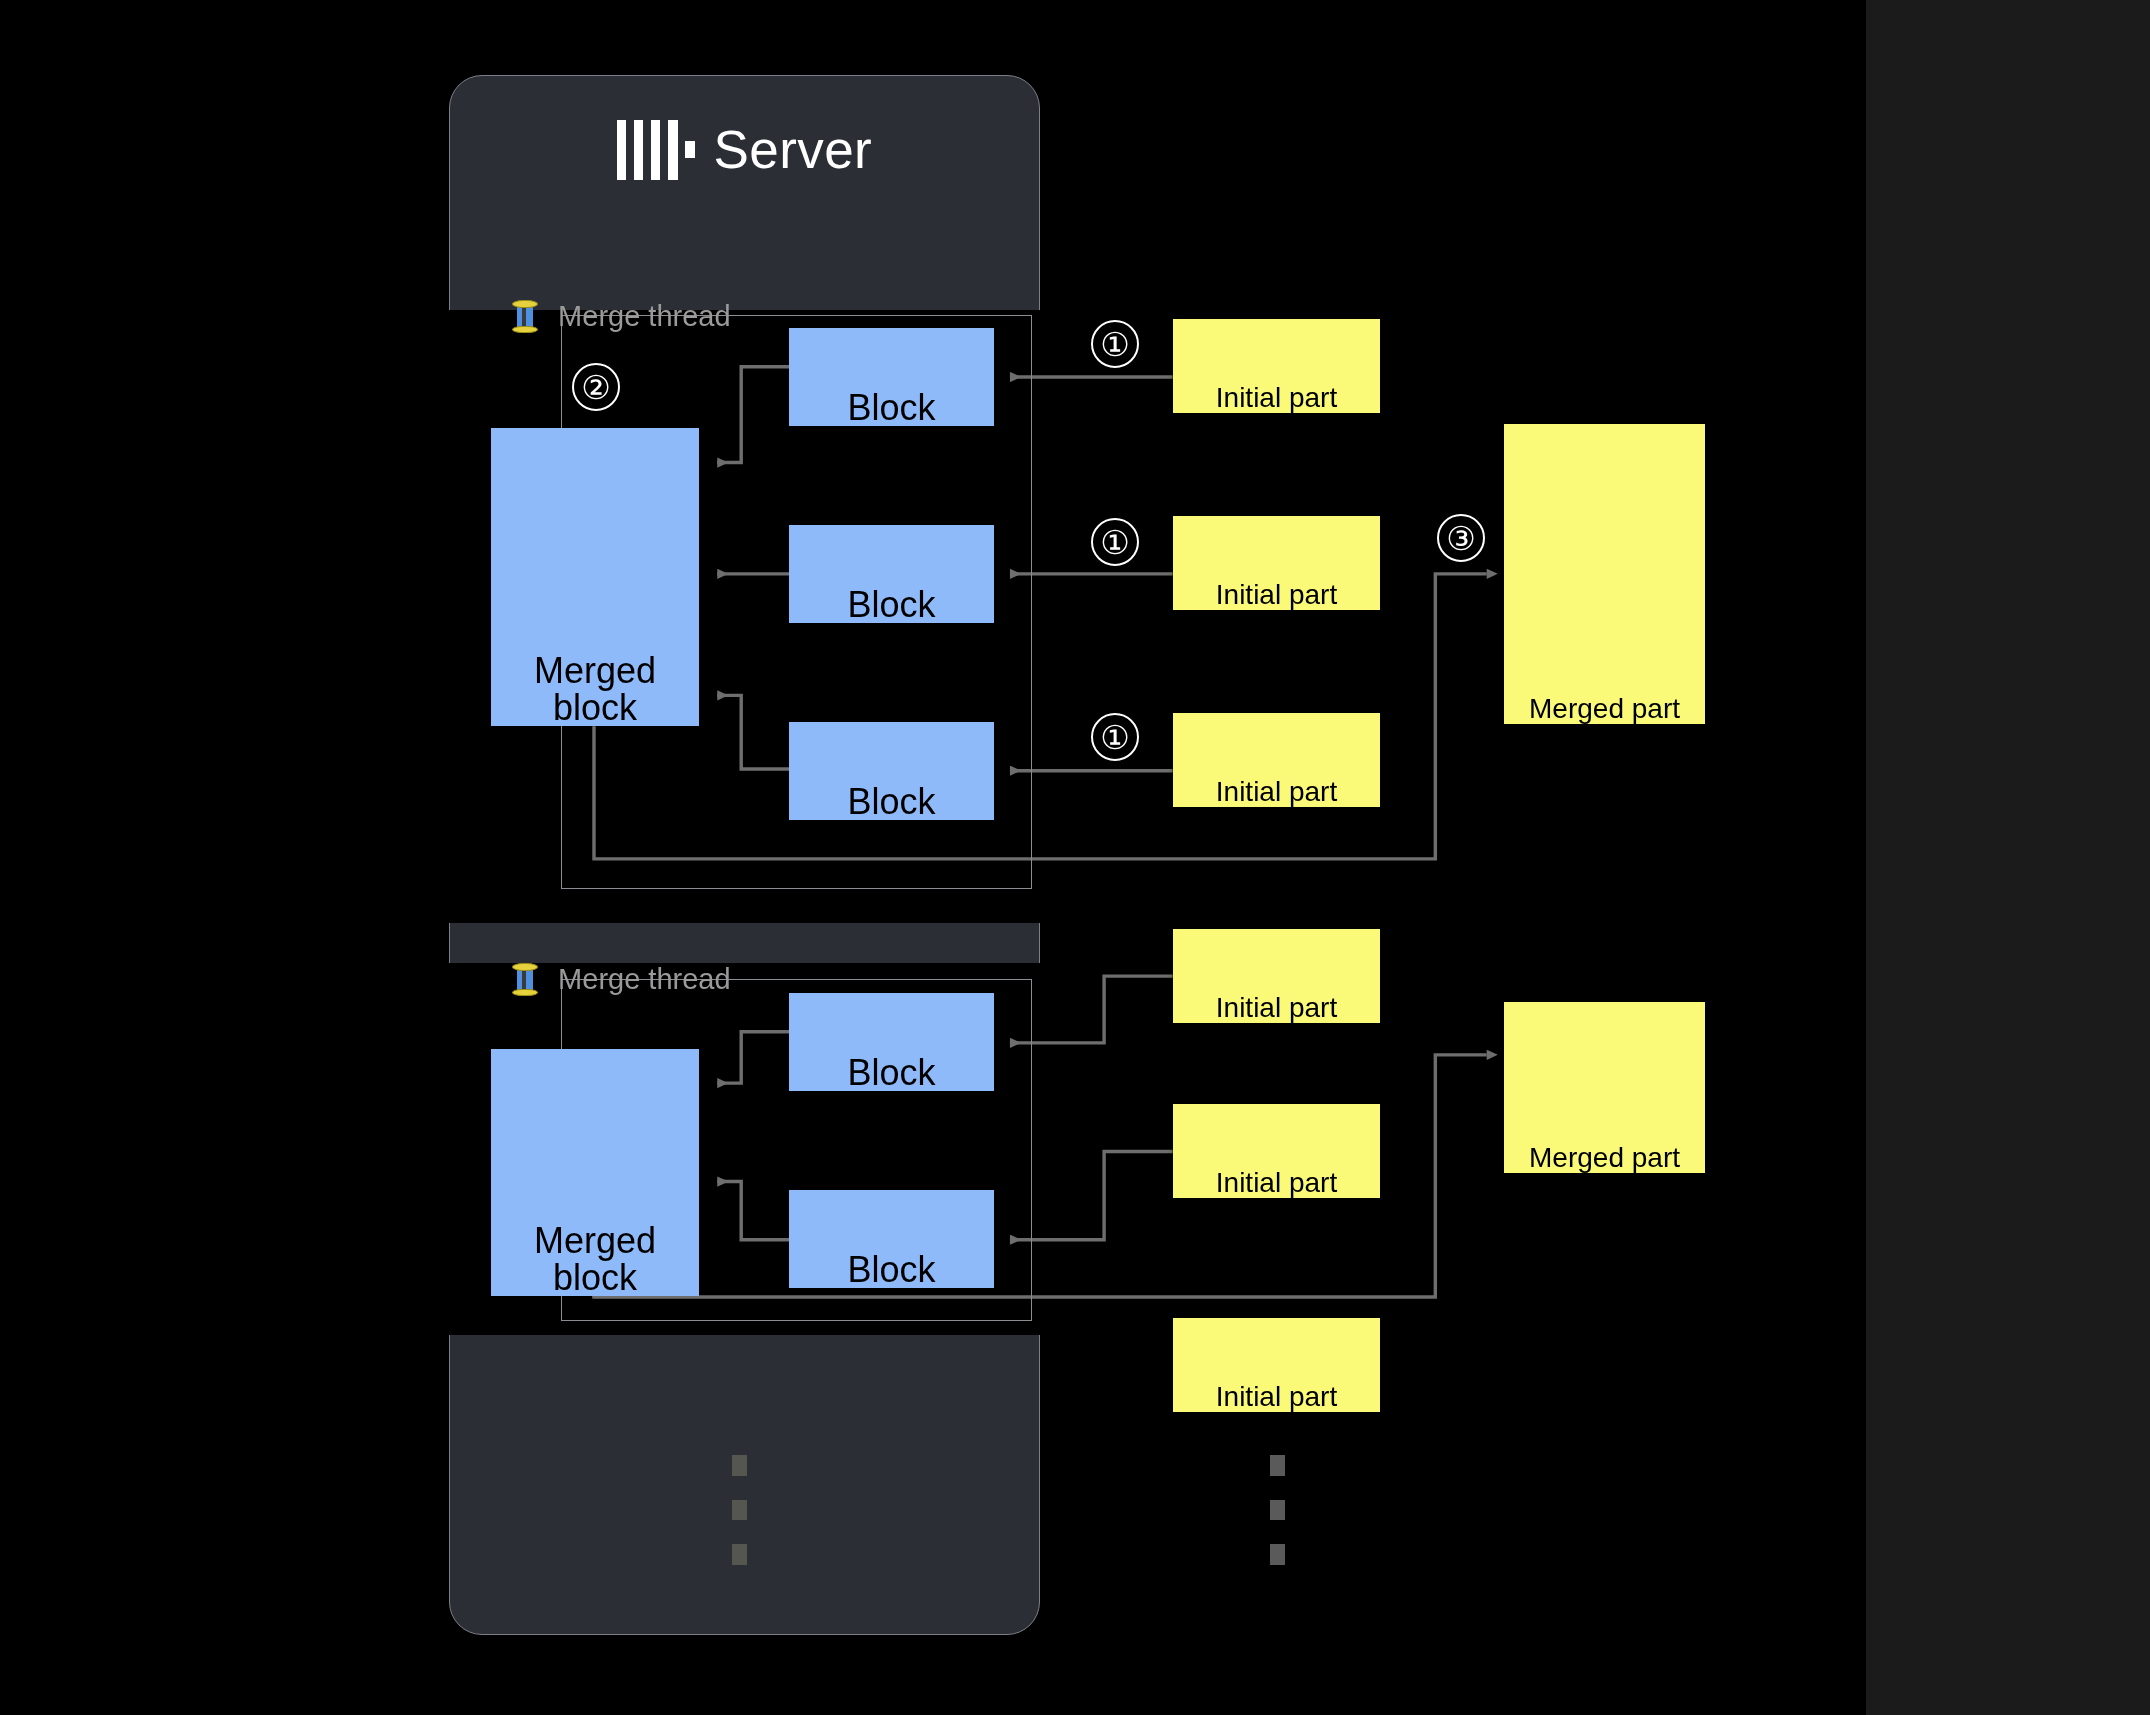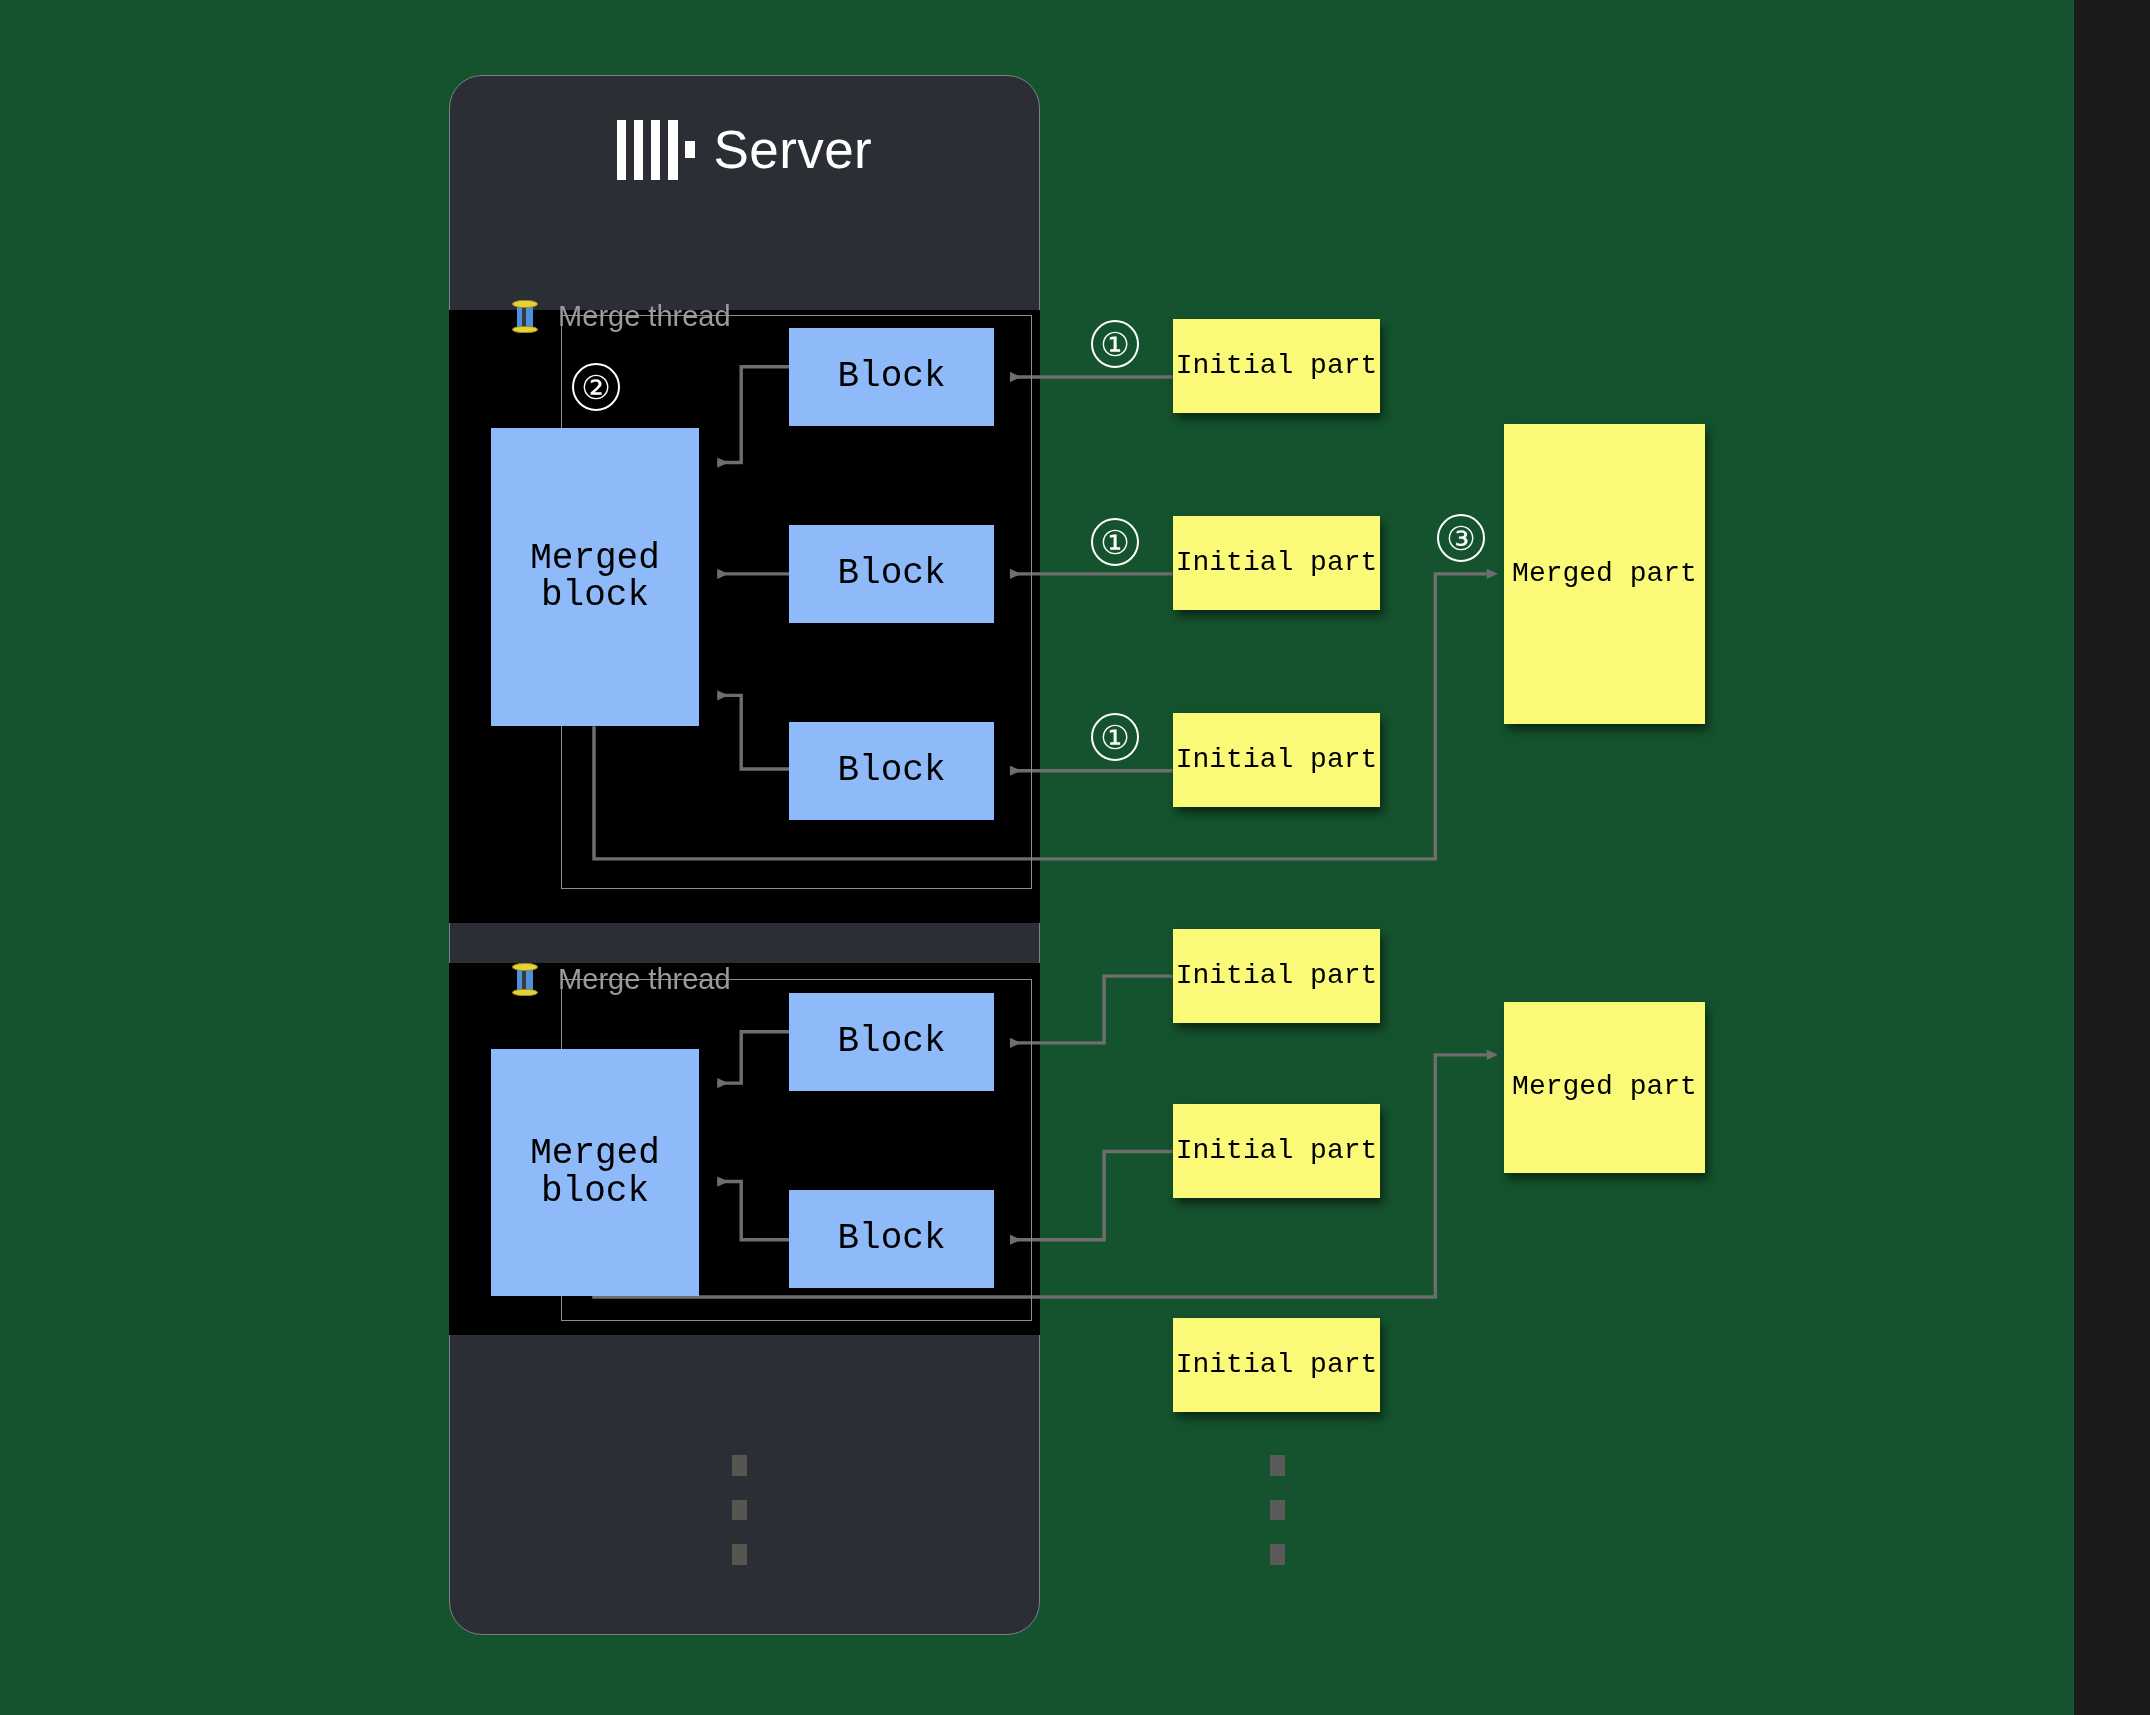--- a/index.html
+++ b/index.html
@@ -6,23 +6,23 @@
   html, body {
     margin: 0;
     padding: 0;
     background: #1B1B1B;
   }
   body {
     font-family: "Liberation Sans", sans-serif;
   }
   #canvas {
     position: relative;
-    width: 2074px;
+    width: 1866px;
     height: 1716px;
-    background: #14532d;
+    background: #000000;
     overflow: hidden;
   }
 
   
   .server-card {
     position: absolute;
     left: 449px;
     top: 75px;
     width: 591px;
     height: 1560px;
@@ -128,27 +128,26 @@
     border: 0.9px solid #9C8C18;
     box-sizing: border-box;
   }
   .spool .cap-top { top: 0.9px; }
   .spool .cap-bot { top: 26.5px; }
 
   
   .node {
     position: absolute;
     display: flex;
-    align-items: center;
+    align-items: flex-end;
     justify-content: center;
     text-align: center;
     color: #000000;
     line-height: 1.03;
     box-sizing: border-box;
-    font-family: Liberation Mono, monospace;
   }
   .node.blue {
     background: #8EBAFA;
     font-size: 36px;
   }
   .node.yellow {
     background: #FAFA78;
     font-size: 28px;
     box-shadow: 4.3px 6px 9.4px rgba(0,0,0,0.55);
   }

